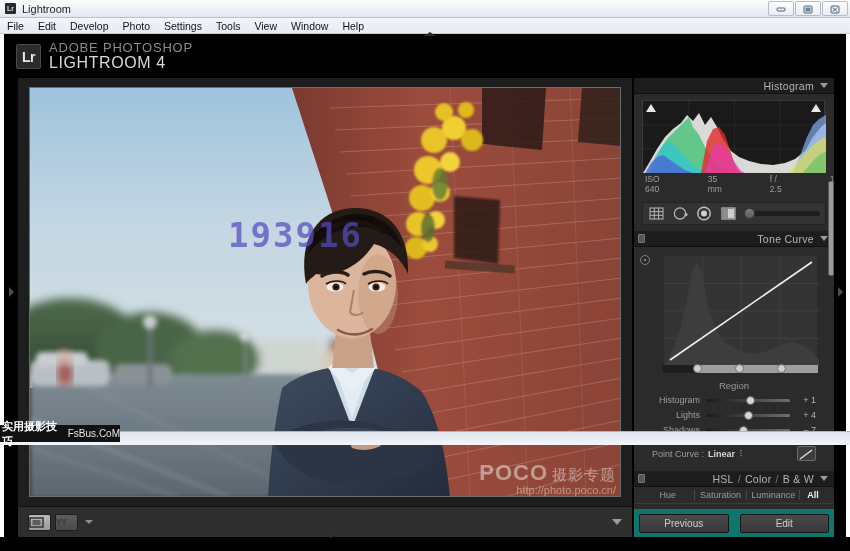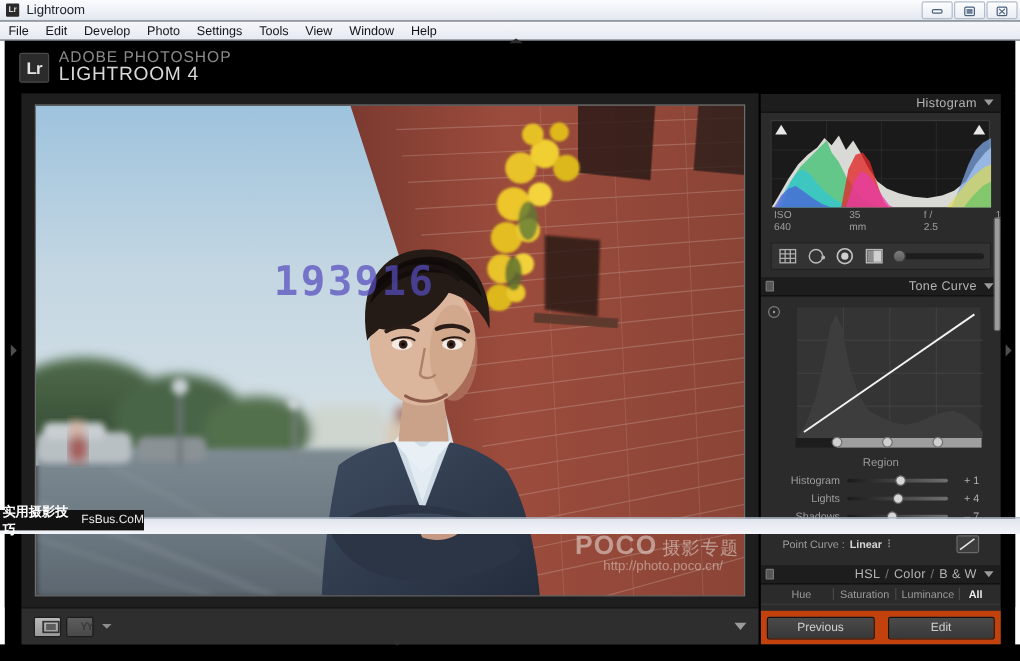--- a/index.html
+++ b/index.html
@@ -109,36 +109,36 @@
     position: relative; width: 592px; height: 410px; overflow: hidden;
     border: 1px solid #6d6d6d; background: #2a2a2a;
   }
   .photo svg { position: absolute; left: 0; top: 0; }
   .wm-num {
     position: absolute; left: 45%; top: 36%; transform: translate(-50%,-50%);
     font-family: "DejaVu Sans Mono", monospace; font-size: 34px; font-weight: bold;
     color: rgba(86,76,190,0.72); letter-spacing: 2px; white-space: nowrap;
   }
   .poco-wm {
-    position: absolute; right: 4px; bottom: 18px; text-align: center; opacity: 0.5;
+    position: absolute; right: 4px; bottom: 0; text-align: right; opacity: 0.5;
     pointer-events: none;
   }
   .poco-wm .l1 { font-size: 22px; color: #f0eeea; font-weight: bold; letter-spacing: 1px; }
   .poco-wm .l1 .zh { font-size: 15px; font-weight: normal; margin-left: 4px; }
   .poco-wm .l2 { font-size: 11px; color: #e8e2d8; margin-top: -2px; margin-left: 10px; }
 
   .toolbar {
     position: absolute; left: 0; bottom: 0; width: 614px; height: 31px;
     background: #2e2e2e; border-top: 1px solid #111;
     display: flex; align-items: center; padding: 0 10px;
   }
   .tbtn {
     height: 17px; min-width: 23px; border: 1px solid #1d1d1d; border-radius: 2px;
     background: linear-gradient(#5d5d5d, #494949);
-    display: flex; align-items: center; justify-content: flex-end; margin-right: 4px;
+    display: flex; align-items: center; justify-content: flex-start; margin-right: 4px;
   }
   .tbtn.on { background: linear-gradient(#b9b9b9, #9a9a9a); }
   .tbtn .yy { font-size: 9px; color: #3a3a3a; letter-spacing: -1px; font-weight: bold; }
   .tb-chev {
     width: 0; height: 0; border-left: 4px solid transparent; border-right: 4px solid transparent;
     border-top: 4px solid #8d8d8d; margin-left: 3px;
   }
   .tb-chev-right {
     margin-left: auto; width: 0; height: 0;
     border-left: 5px solid transparent; border-right: 5px solid transparent;
@@ -245,21 +245,21 @@
   .hue-label { text-align: center; font-size: 9px; color: #9a9a9a; padding: 4px 0 2px 0; }
   .hsl-target {
     position: absolute; left: 6px; width: 9px; height: 9px;
     border: 1px solid #7e7e7e; border-radius: 50%;
   }
   .redtrack { flex: 1; height: 3px; border-radius: 2px; position: relative;
     background: linear-gradient(to right, #3a2323, #8a3a3a, #c25151); }
 
   .botbtns {
     position: absolute; left: 0; bottom: 0; width: 200px; height: 28px;
-    display: flex; align-items: center; gap: 11px; padding: 0 5px; background: #c2410c; justify-content: center;
+    display: flex; align-items: center; gap: 11px; padding: 0 5px; background: #0f766e; justify-content: center;
   }
   .bbtn {
     flex: 1; height: 19px; border: 1px solid #151515; border-radius: 2px;
     background: linear-gradient(#4a4a4a, #383838);
     font-size: 10px; color: #cfcfcf; display: flex; align-items: center; justify-content: center;
   }
   .rscroll {
     position: absolute; right: 0; top: 103px; width: 6px; height: 95px;
     background: #9c9c9c; border: 1px solid #5a5a5a; border-radius: 2px;
   }

